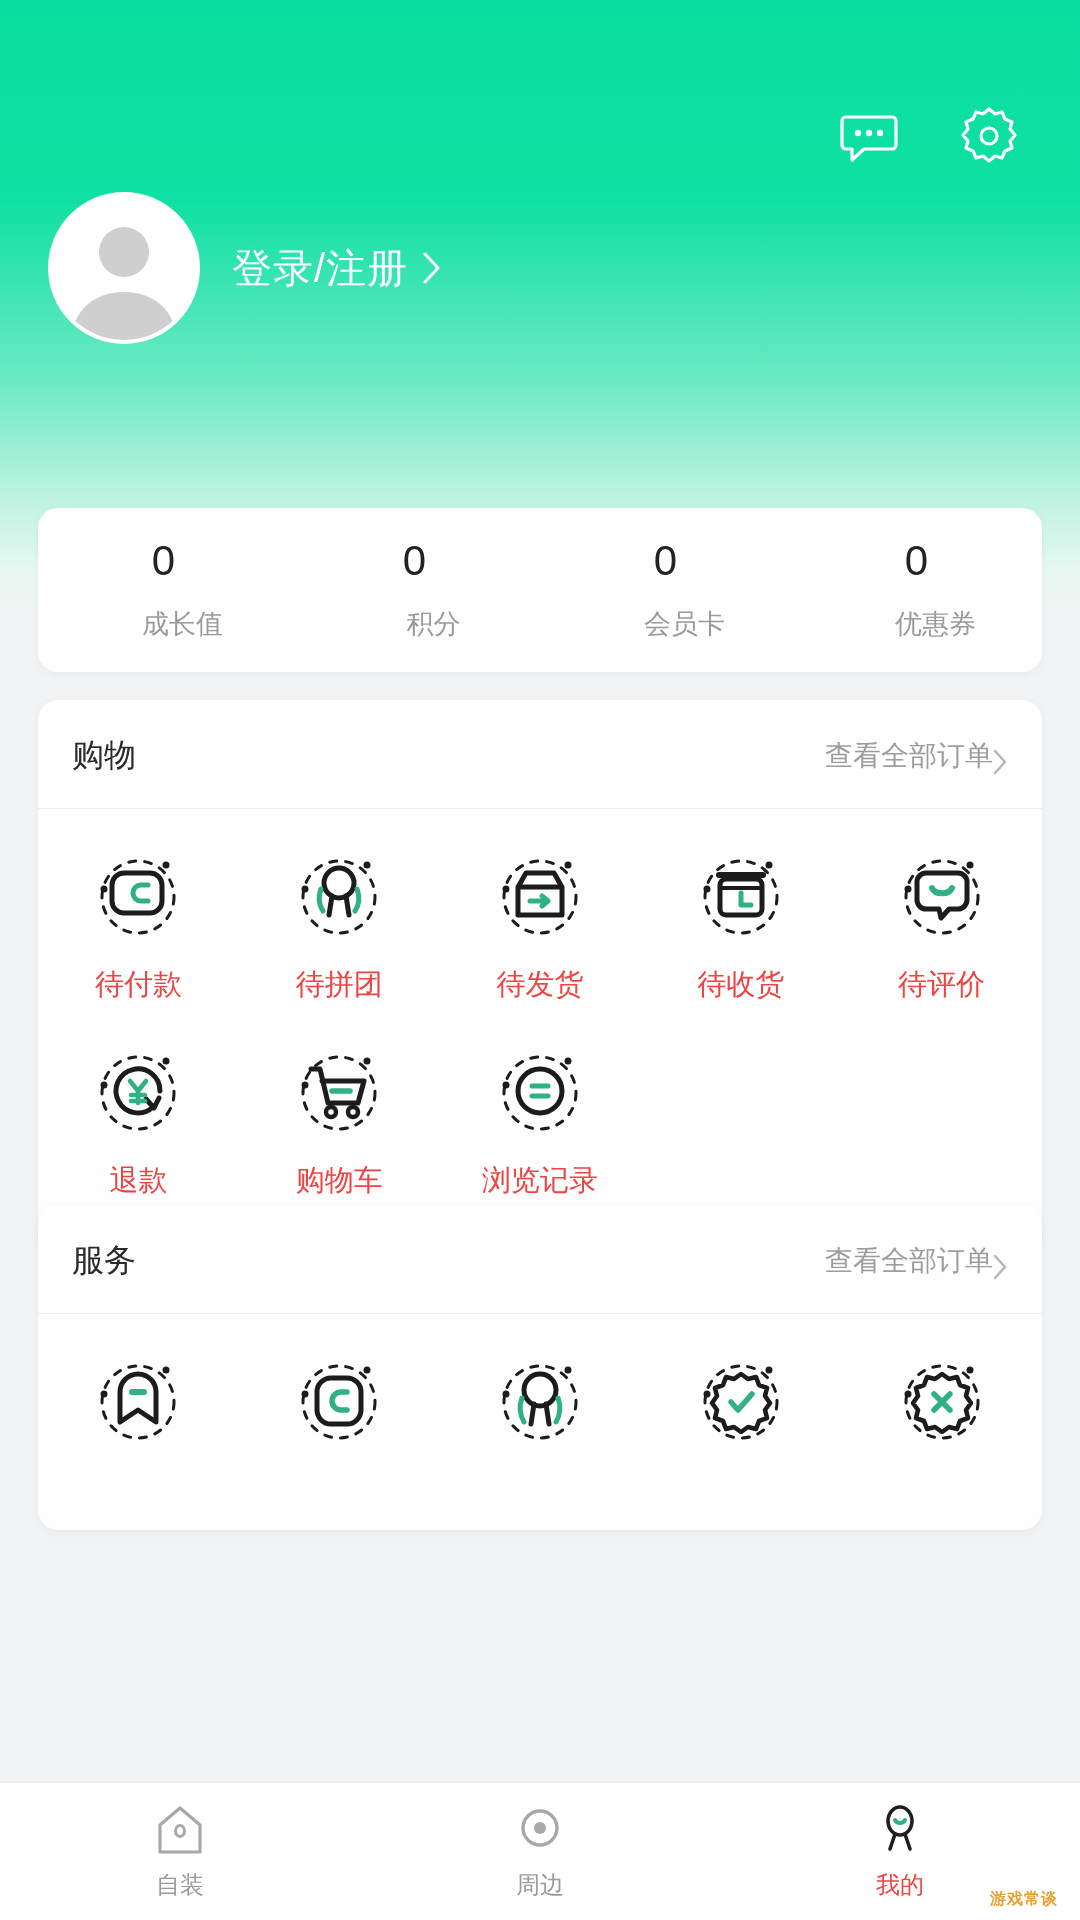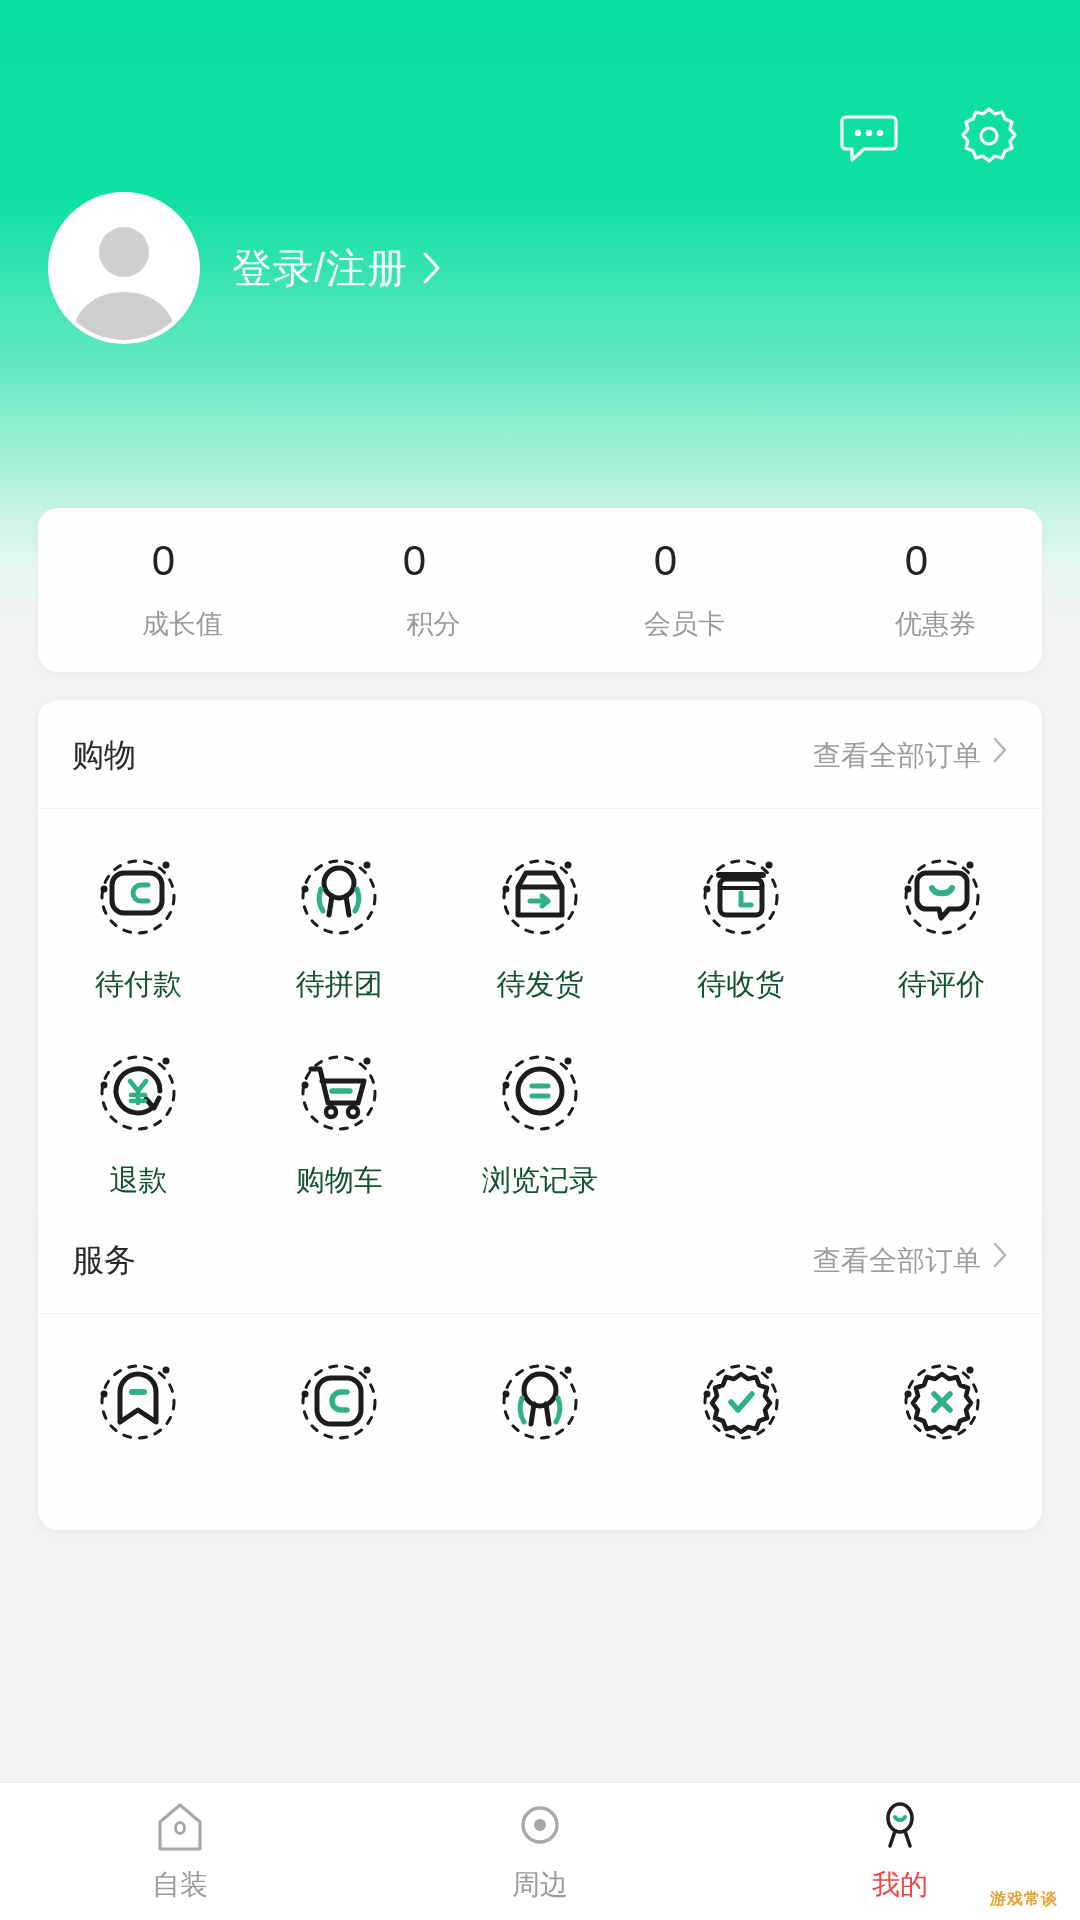--- a/index.html
+++ b/index.html
@@ -90,21 +90,21 @@
     align-items:center;
     justify-content:space-between;
     padding:34px 34px 30px 34px;
     border-bottom:1px solid #efefef;
   }
   .sec-title {
     font-size:32px;
     color:#2b2b2b;
   }
   .sec-more {
-    display:flex; align-items:flex-start; gap:12px;
+    display:flex; align-items:flex-end; 
   }
   .sec-more-txt {
     font-size:28px;
     color:#9d9d9d;
   }
   .chev-grey { width:15px; height:26px; }
 
   .grid {
     display:flex;
     flex-wrap:wrap;
@@ -114,21 +114,21 @@
     width:20%;
     display:flex;
     flex-direction:column;
     align-items:center;
     margin-bottom:34px;
   }
   .cell-ico { width:104px; height:104px; display:block; }
   .cell-lbl {
     margin-top:18px;
     font-size:29px;
-    color:#14532d;
+    color:#ef4444;
   }
 
   .shop-card { position:absolute; top:700px; left:0; right:0; }
   .svc-card  { position:absolute; top:1205px; left:0; right:0; }
 
   
   .tabbar {
     position:absolute;
     left:0; bottom:0;
     width:1080px; height:138px;
@@ -140,21 +140,21 @@
   .tab {
     flex:1;
     display:flex;
     flex-direction:column;
     align-items:center;
     justify-content:center;
   }
   .tab-ico { width:54px; height:54px; display:block; }
   .tab-lbl {
     margin-top:12px;
-    font-size:28px;
+    font-size:24px;
     color:#9b9b9b;
   }
   .tab.active .tab-lbl { color:#ef4444; }
 
   .watermark {
     position:absolute;
     right:22px; bottom:10px;
     font-size:16px;
     color:#e9a033;
     font-weight:700;

